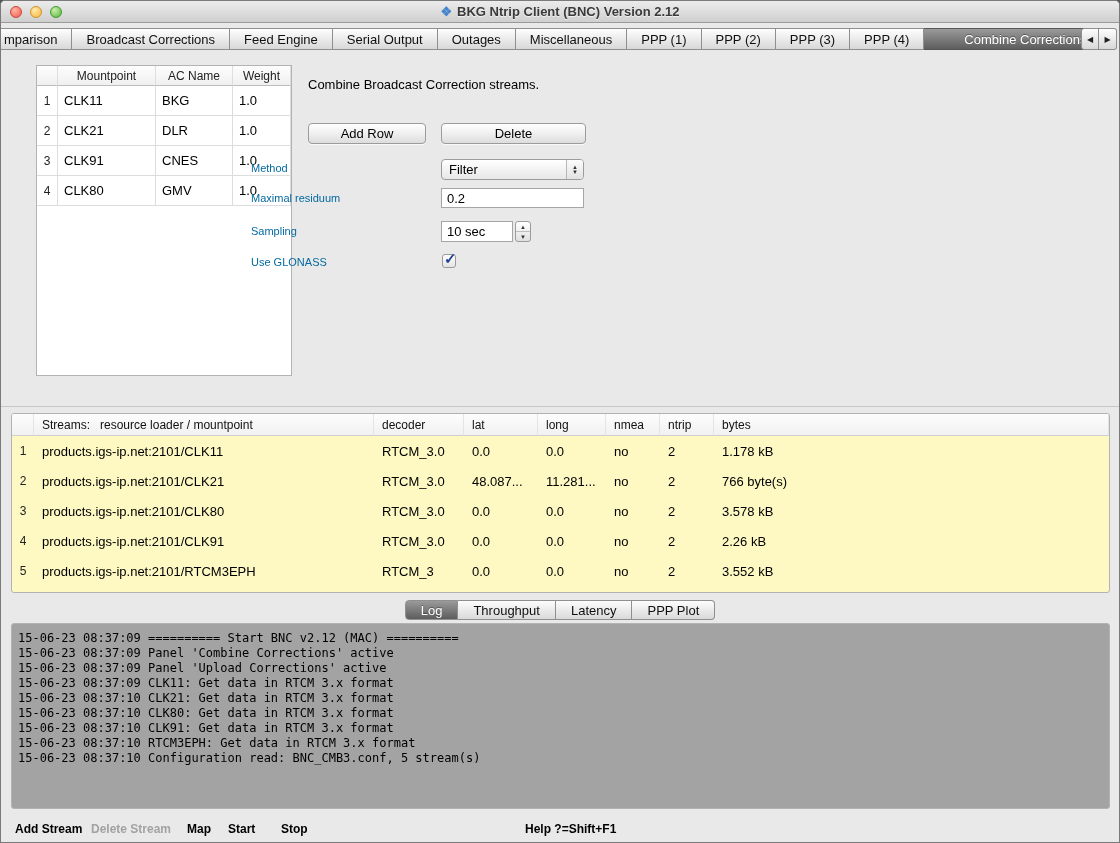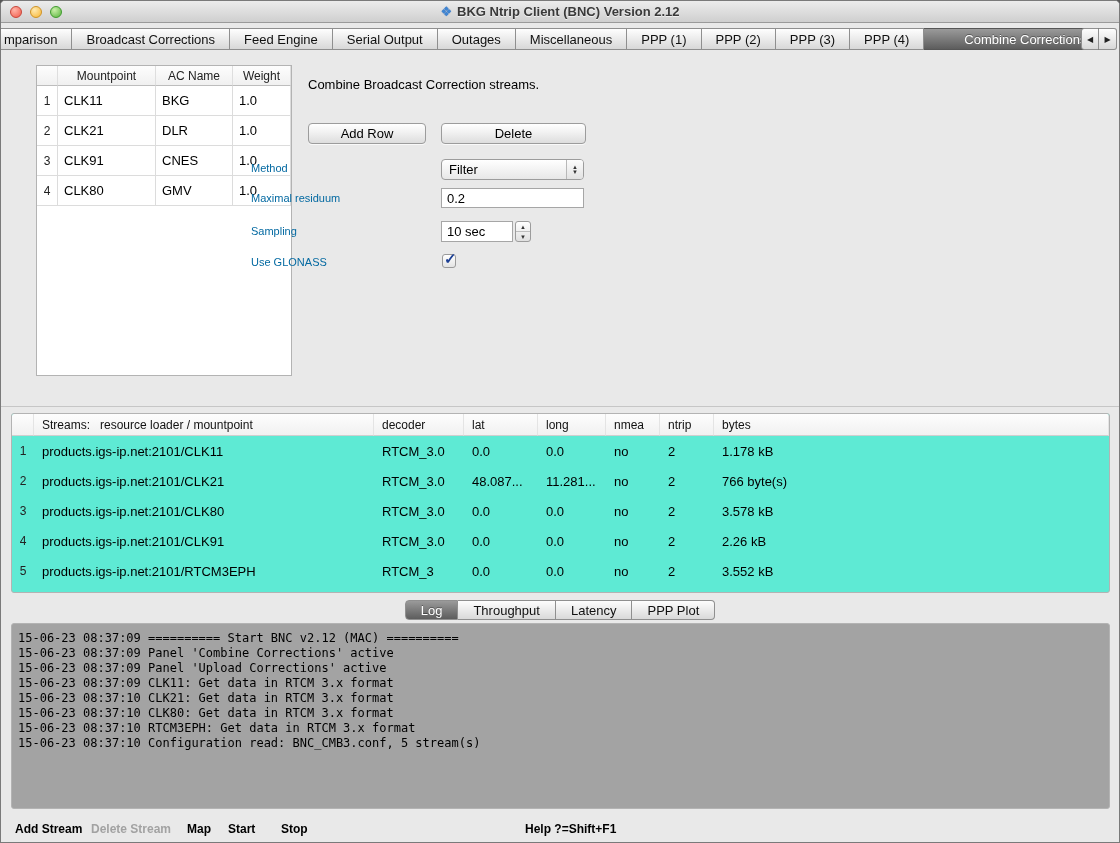--- a/index.html
+++ b/index.html
@@ -106,21 +106,21 @@
     position:absolute; left:441px; top:253px; width:14px; height:14px;
     border:1px solid #9a9a9a; border-radius:3px; background:linear-gradient(#fff,#e4e4e4);
   }
   .check-icon {
     position:absolute; left:1px; top:-5px; font-size:15px; font-weight:bold; color:#1c3f94;
   }
   .splitter { position:absolute; left:0; right:0; top:405px; border-top:1px solid #c6c6c6; }
   
   .streams {
     position:absolute; left:10px; top:412px; width:1099px; height:180px;
-    background:#5eead4; border:1px solid #b3b3b3; border-radius:3px; overflow:hidden;
+    background:#fef9c3; border:1px solid #b3b3b3; border-radius:3px; overflow:hidden;
   }
   .s-grid { display:grid; grid-template-columns:22px 340px 90px 74px 68px 54px 54px auto; }
   .s-head {
     height:22px; display:flex; align-items:center; padding-left:8px;
     font-size:12px; color:#111; white-space:pre;
     background:linear-gradient(#fdfdfd,#f1f1f1);
     border-bottom:1px solid #cfcfcf; border-right:1px solid #e4e4e4;
   }
   .s-cell { height:30px; display:flex; align-items:center; padding-left:8px; font-size:13px; color:#000; }
   .s-num { justify-content:center; padding-left:0; font-size:12px; color:#222; }
@@ -306,20 +306,21 @@
     <div class="seg last">PPP Plot</div>
   </div>
 
   <div class="log">
     <div>15-06-23 08:37:09 ========== Start BNC v2.12 (MAC) ==========</div>
     <div>15-06-23 08:37:09 Panel 'Combine Corrections' active</div>
     <div>15-06-23 08:37:09 Panel 'Upload Corrections' active</div>
     <div>15-06-23 08:37:09 CLK11: Get data in RTCM 3.x format</div>
     <div>15-06-23 08:37:10 CLK21: Get data in RTCM 3.x format</div>
     <div>15-06-23 08:37:10 CLK80: Get data in RTCM 3.x format</div>
+    <div>15-06-23 08:37:10 CLK91: Get data in RTCM 3.x format</div>
     <div>15-06-23 08:37:10 RTCM3EPH: Get data in RTCM 3.x format</div>
     <div>15-06-23 08:37:10 Configuration read: BNC_CMB3.conf, 5 stream(s)</div>
   </div>
 
   <div class="statusbar">
     <span class="sb-item sb-add">Add Stream</span>
     <span class="sb-item sb-del">Delete Stream</span>
     <span class="sb-item sb-map">Map</span>
     <span class="sb-item sb-start">Start</span>
     <span class="sb-item sb-stop">Stop</span>

